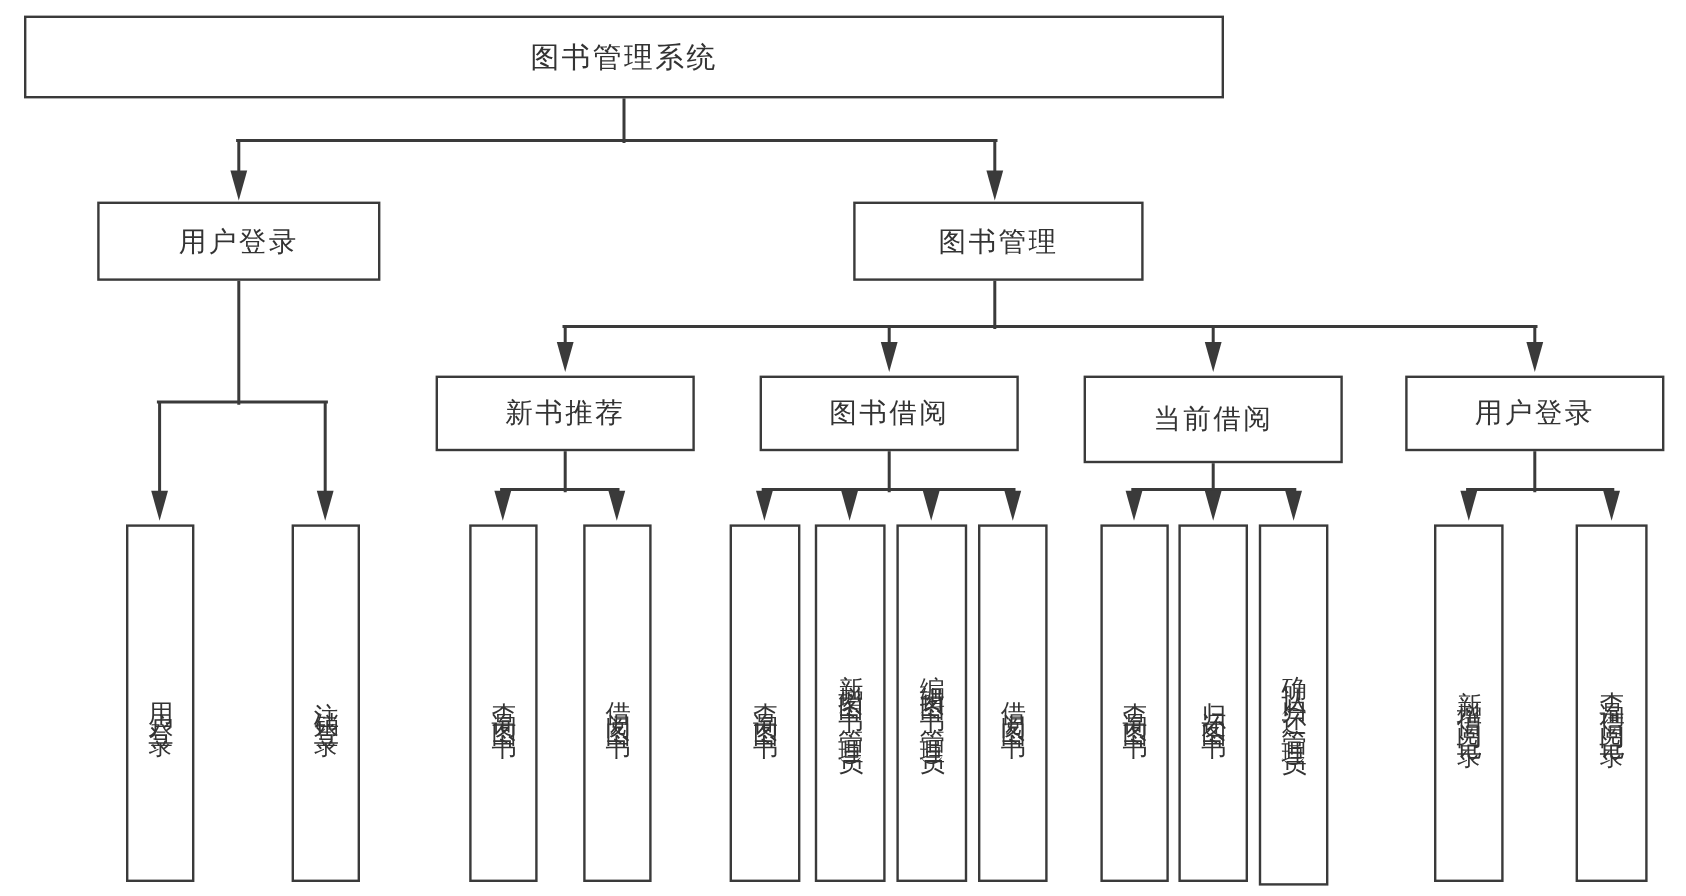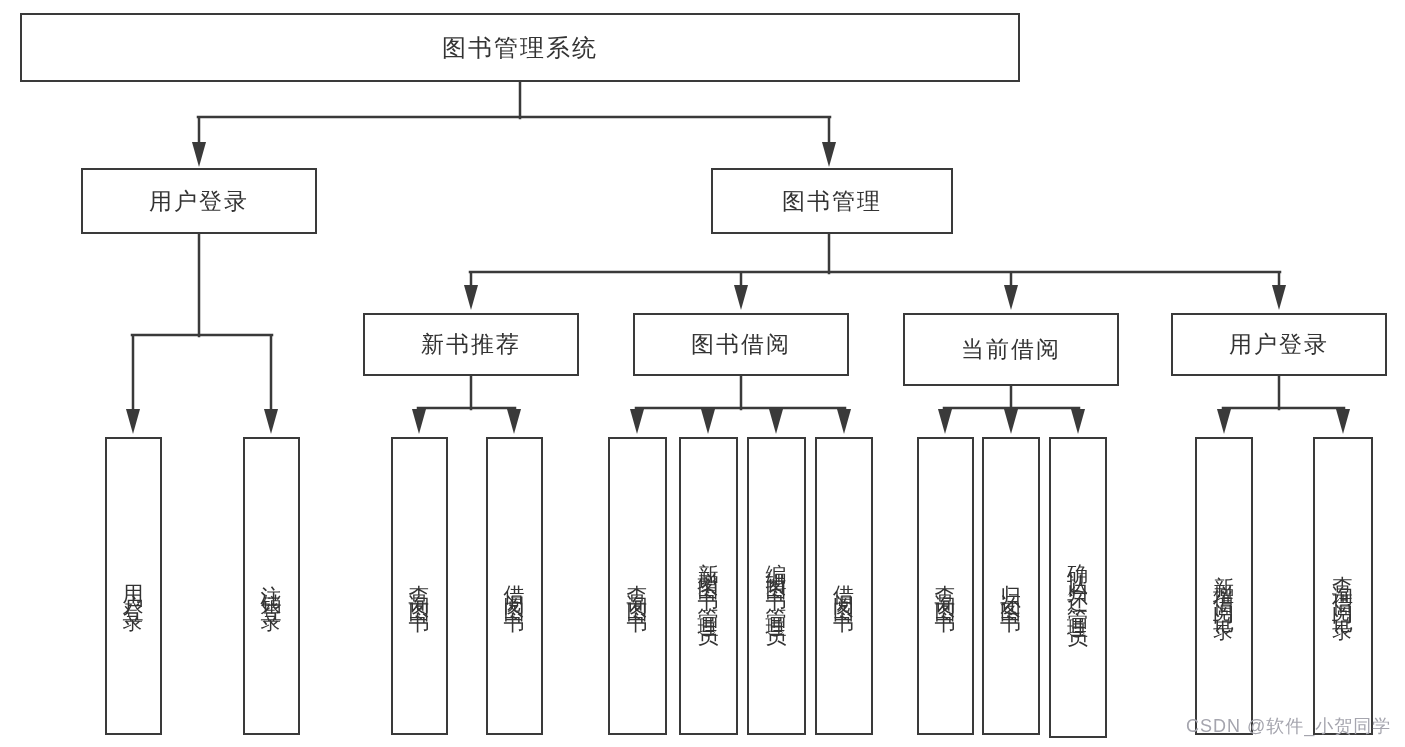--- a/index.html
+++ b/index.html
@@ -127,15 +127,14 @@
   <div class="leaf" style="left:747px; top:437px; width:59px; height:298px;">编辑图书（管理员）</div>
   <div class="leaf" style="left:815px; top:437px; width:58px; height:298px;">借阅图书</div>
 
   <div class="leaf" style="left:917px; top:437px; width:57px; height:298px;">查询图书</div>
   <div class="leaf" style="left:982px; top:437px; width:58px; height:298px;">归还图书</div>
   <div class="leaf" style="left:1049px; top:437px; width:58px; height:301px;">确认归还（管理员）</div>
 
   <div class="leaf" style="left:1195px; top:437px; width:58px; height:298px;">新增借阅记录</div>
   <div class="leaf" style="left:1313px; top:437px; width:60px; height:298px;">查询借阅记录</div>
 
-  <div class="watermark">CSDN @软件_小贺同学</div>
 
 </div>
 
 </body></html>

